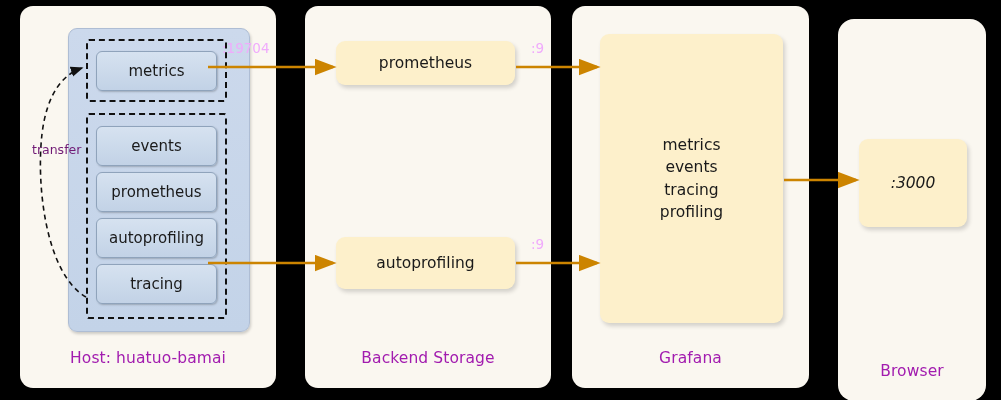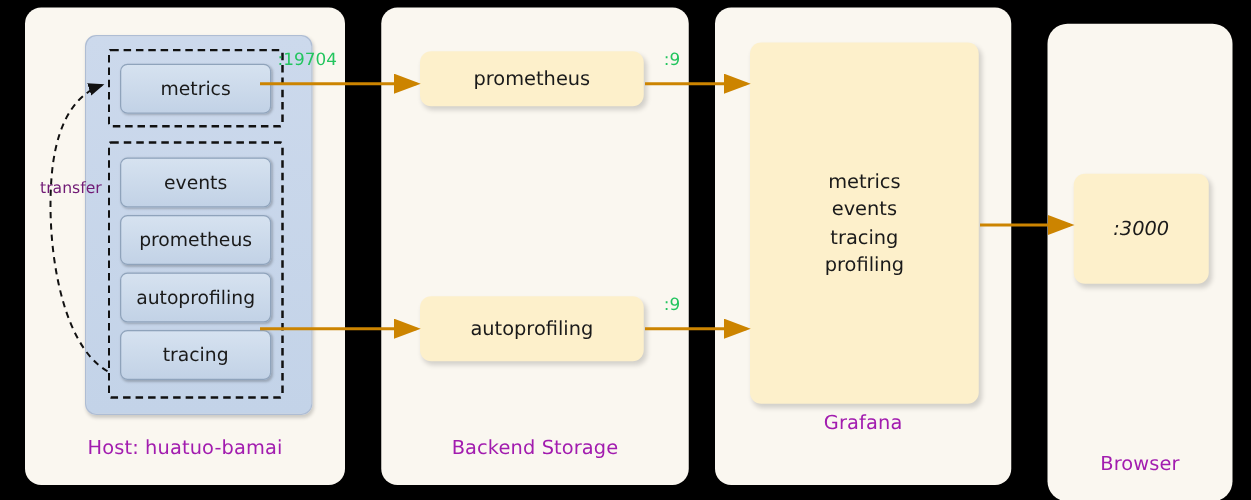--- a/index.html
+++ b/index.html
@@ -118,21 +118,21 @@
     left: 0; top: 0;
     width: 1001px;
     height: 400px;
     pointer-events: none;
   }
 
   
   .port-label {
     position: absolute;
     font-size: 13.5px;
-    color: #22c55e;
+    color: #f0abfc;
     white-space: nowrap;
   }
   
   .clip-window {
     position: absolute;
     overflow: hidden;
   }
   .clip-window .port-label {
     left: 0;
     top: 0;
@@ -197,21 +197,21 @@
   </div>
 
   <div class="service" id="svc-prometheus">
     <span>prometheus</span>
   </div>
   <div class="service" id="svc-elasticsearch">
     <span>autoprofiling</span>
   </div>
 
   <div class="panel" id="panel-grafana">
-    <div class="panel-label" style="top:323px;">Grafana</div>
+    <div class="panel-label" style="top:343px;">Grafana</div>
   </div>
 
   <div class="service" id="svc-grafana">
     <span>metrics</span>
     <span>events</span>
     <span>tracing</span>
     <span>profiling</span>
   </div>
 
   <div class="panel" id="panel-browser">

